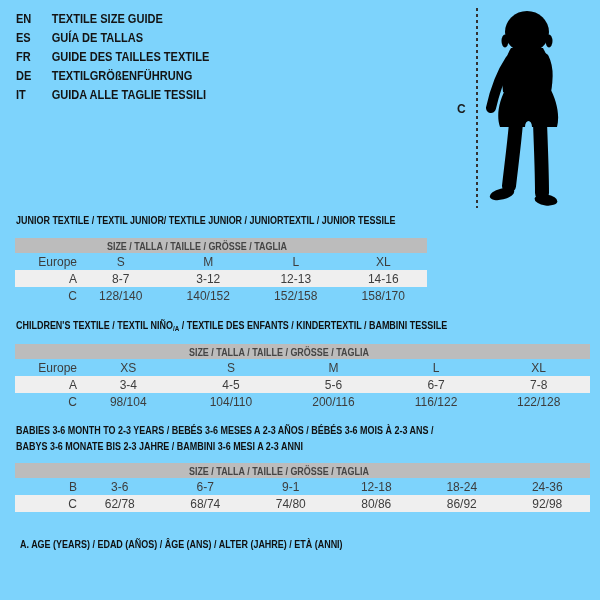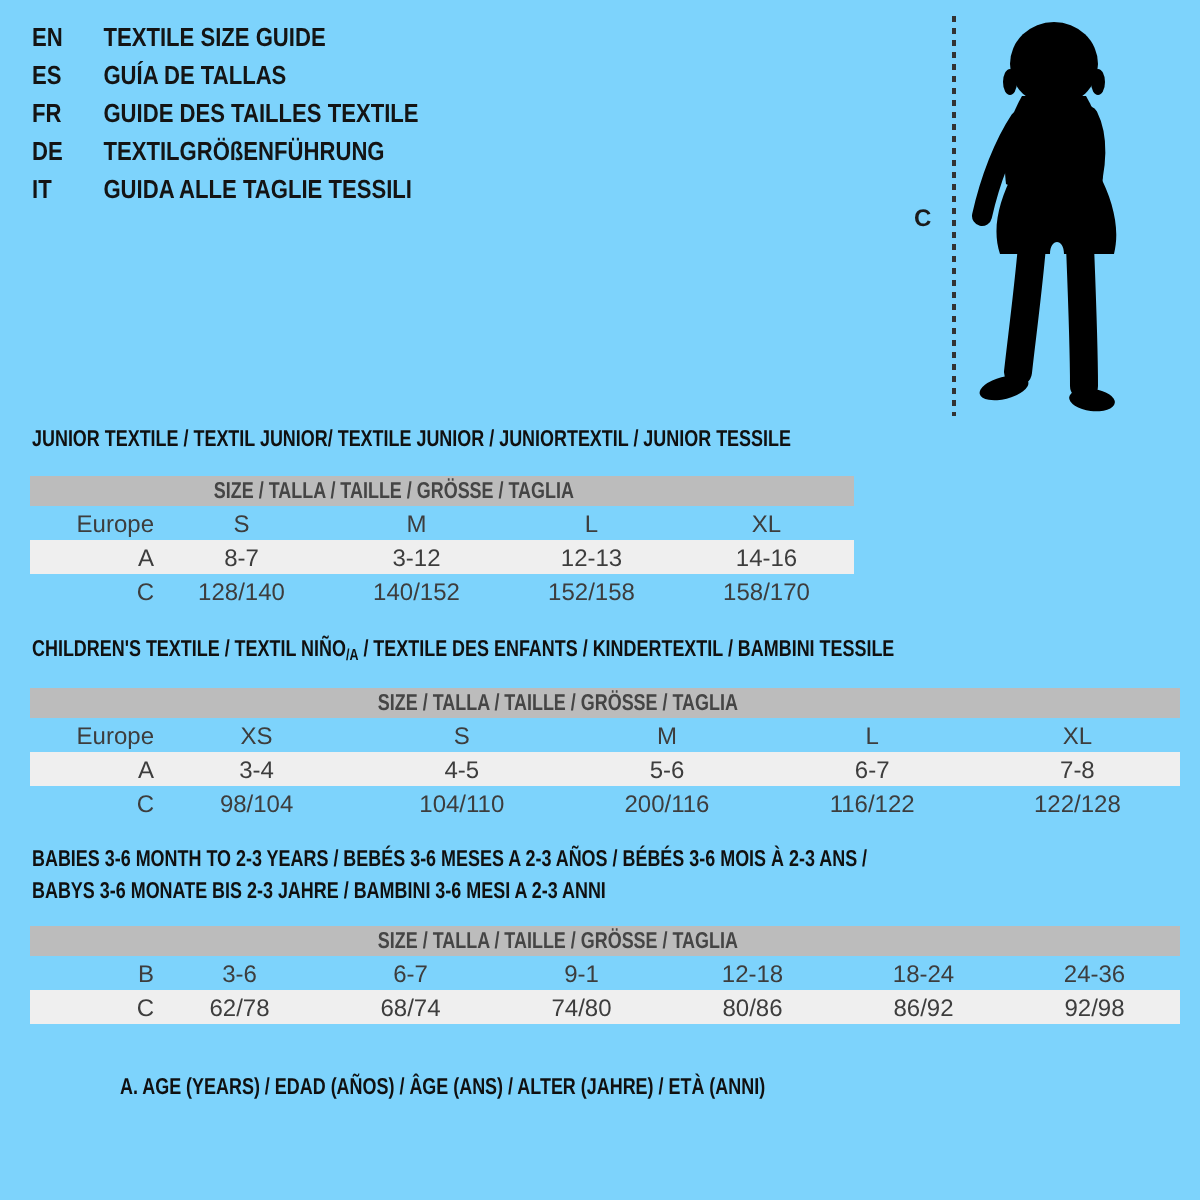--- a/index.html
+++ b/index.html
@@ -48,21 +48,21 @@
   .size-table td.rl { text-align:right; padding-left:5px; }
   tr.band td {
     background:#bcbcbc; height:15px; font-weight:700; color:#454545;
     font-size:11.5px; text-align:center;
   }
   tr.band .cond { padding-left:5px; }
   tr.stripe td { background:#efefef; }
 
   
   .footnotes { position:absolute; left:20px; top:536px; font-weight:700; font-size:11.5px; color:#101010; }
-  .footnotes .fline { height:16px; line-height:16px;margin-left:40px; }
+  .footnotes .fline { height:16px; line-height:16px; }
 </style>
 </head>
 <body>
 
 <div class="page">
 
   <div class="langs">
     <div class="lang-row">
       <span class="lang-code">EN</span>
       <span class="lang-label">TEXTILE SIZE GUIDE</span>

